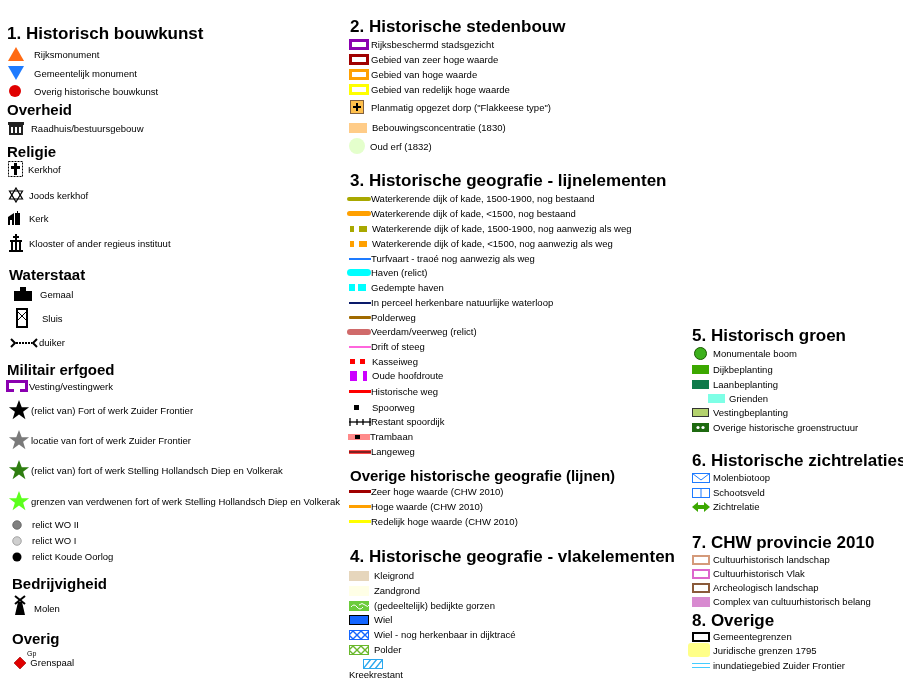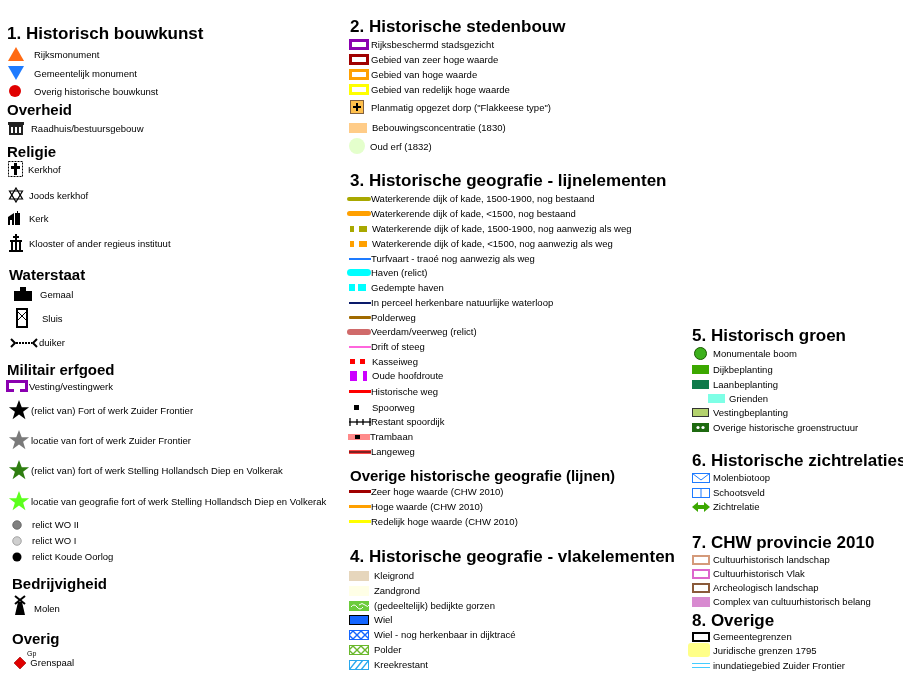--- a/index.html
+++ b/index.html
@@ -171,21 +171,21 @@
         </svg>
       </span>
     <span class="lbl">(relict van) fort of werk Stelling Hollandsch Diep en Volkerak</span>
   </div>
   <div class="item" style="left:8px;top:490px;">
     <span class="sym" style="width:22px;height:22px;margin-right:1px;">
         <svg width="22" height="22" viewBox="0 0 24 24">
           <polygon points="12,1 15,9 23,9 16.5,14 19,22 12,17 5,22 7.5,14 1,9 9,9" fill="#5cff1c"></polygon>
         </svg>
       </span>
-    <span class="lbl">locatie van geografie fort of werk Stelling Hollandsch Diep en Volkerak</span>
+    <span class="lbl">grenzen van verdwenen fort of werk Stelling Hollandsch Diep en Volkerak</span>
   </div>
   <div class="item" style="left:12px;top:519px;">
     <span class="sym" style="width:10px;height:10px;margin-right:10px;">
         <svg width="10" height="10">
           <circle cx="5" cy="5" r="4.3" fill="#808080" stroke="#555" stroke-width="0.7"></circle>
         </svg>
       </span>
     <span class="lbl">relict WO II</span>
   </div>
   <div class="item" style="left:12px;top:535px;">
@@ -440,21 +440,21 @@
   </div>
   <div class="item" style="left:349px;top:644px;">
     <span class="sym" style="width:20px;height:10px;margin-right:5px;">
         <svg width="20" height="10">
           <rect x="0.5" y="0.5" width="19" height="9" fill="#fff" stroke="#6ab82c"></rect>
           <path d="M0,5 L4,1 L8,5 L12,1 L16,5 L20,1 M0,5 L4,9 L8,5 L12,9 L16,5 L20,9" stroke="#6ab82c" fill="none" stroke-width="1.4"></path>
         </svg>
       </span>
     <span class="lbl">Polder</span>
   </div>
-  <div class="item" style="left:349px;top:659px;">
+  <div class="item" style="left:349px;top:659px;flex-direction:column;">
     <span class="sym" style="width:20px;height:10px;margin-right:5px;">
         <svg width="20" height="10">
           <rect x="0.5" y="0.5" width="19" height="9" fill="#fff" stroke="#2aa8ee"></rect>
           <path d="M0,10 L8,0 M6,10 L14,0 M12,10 L20,0" stroke="#2aa8ee" stroke-width="1.4"></path>
         </svg>
       </span>
     <span class="lbl">Kreekrestant</span>
   </div>
 </div>
 

